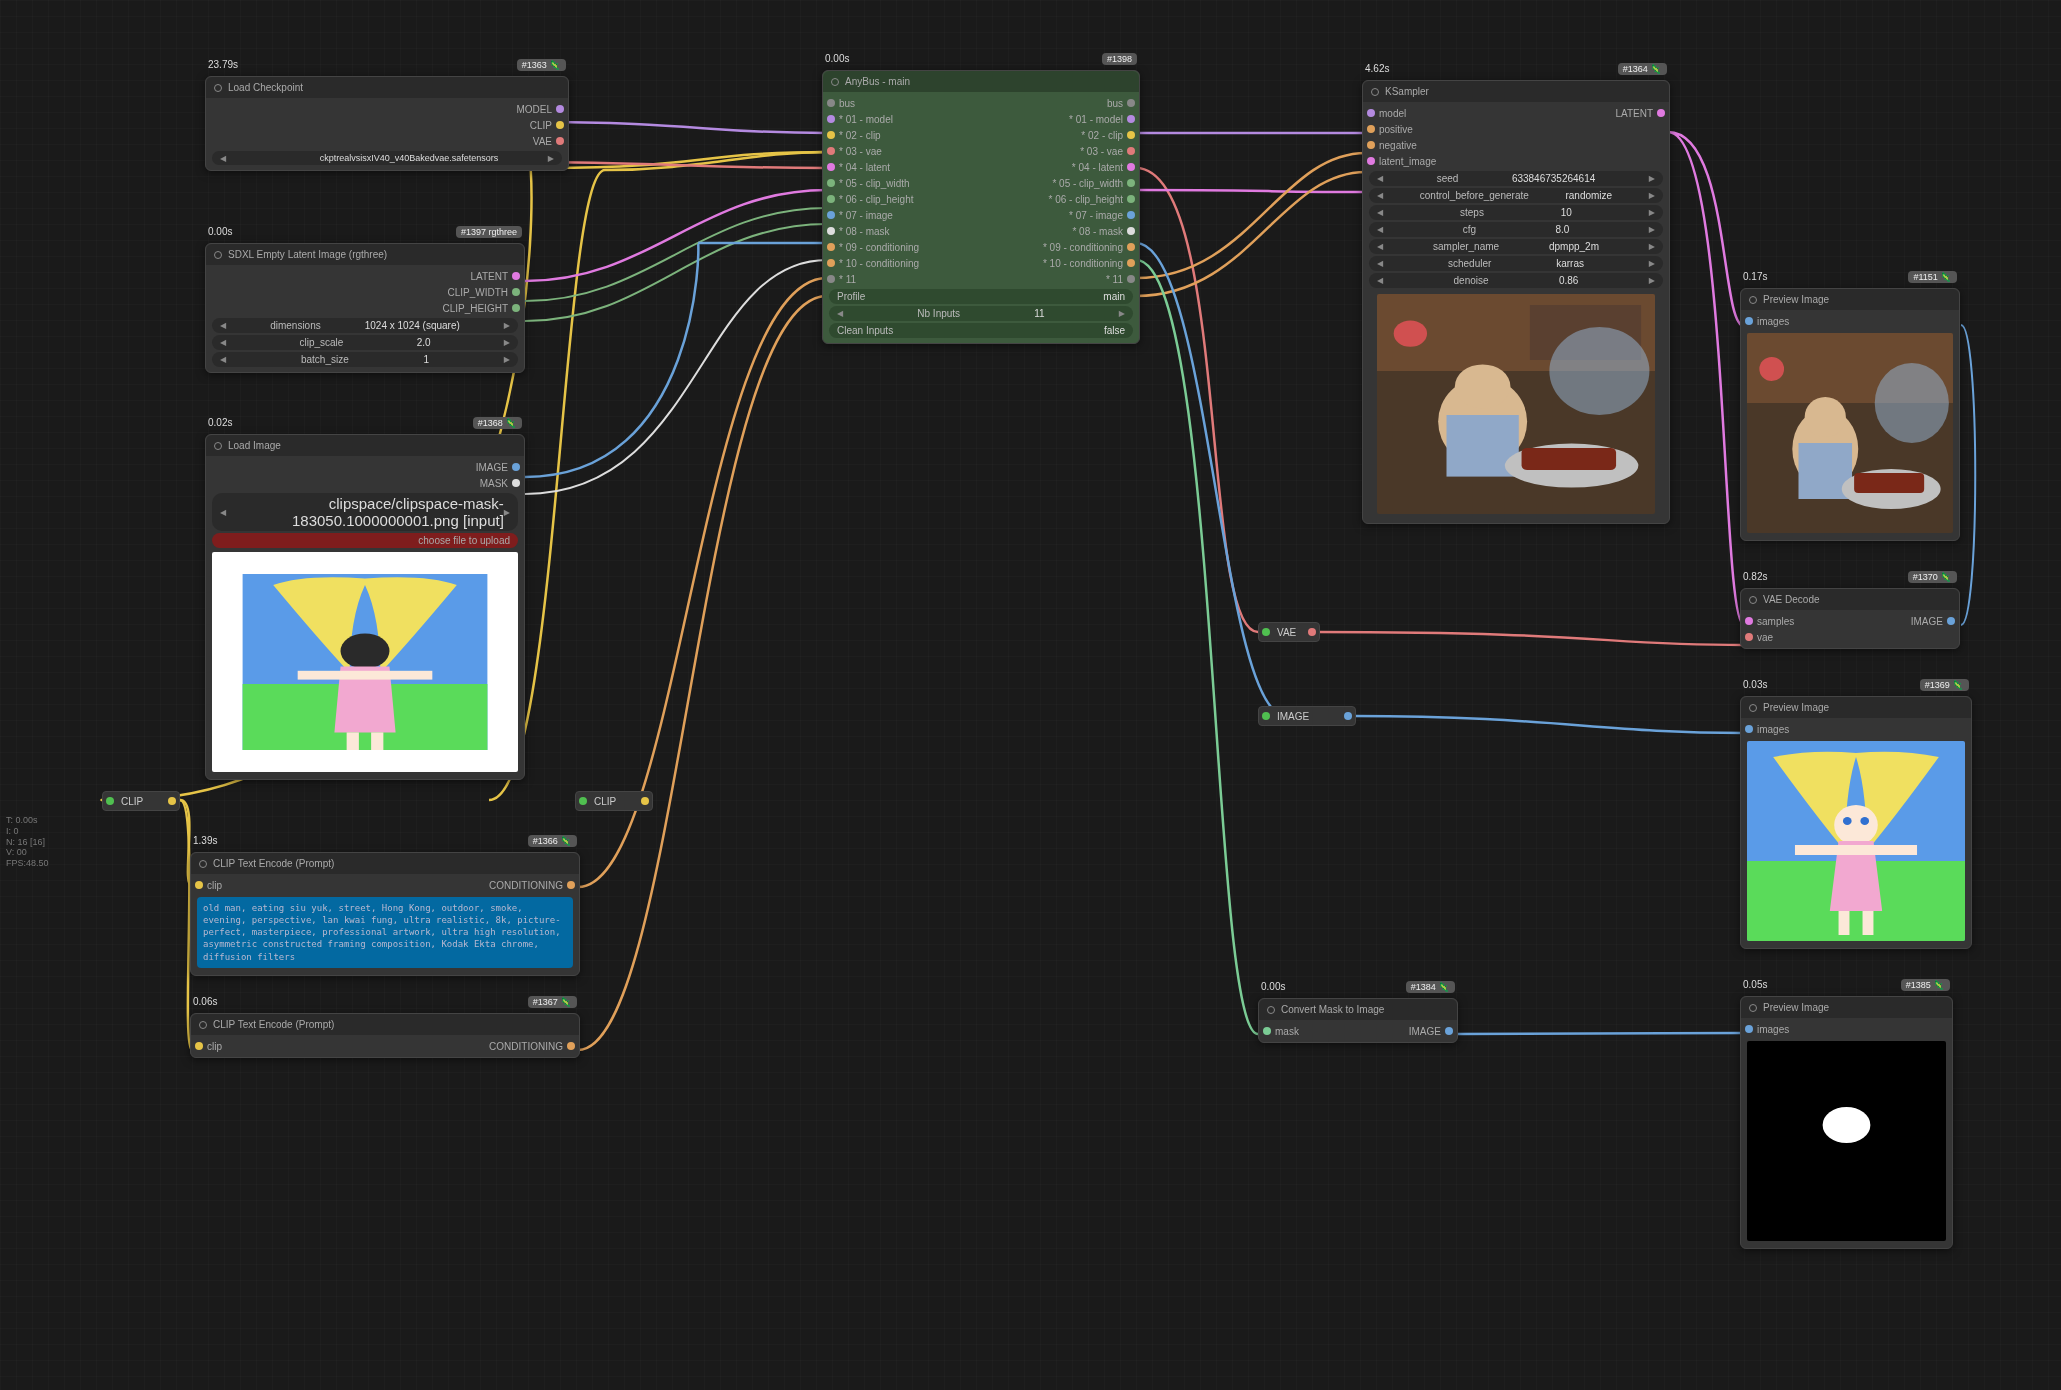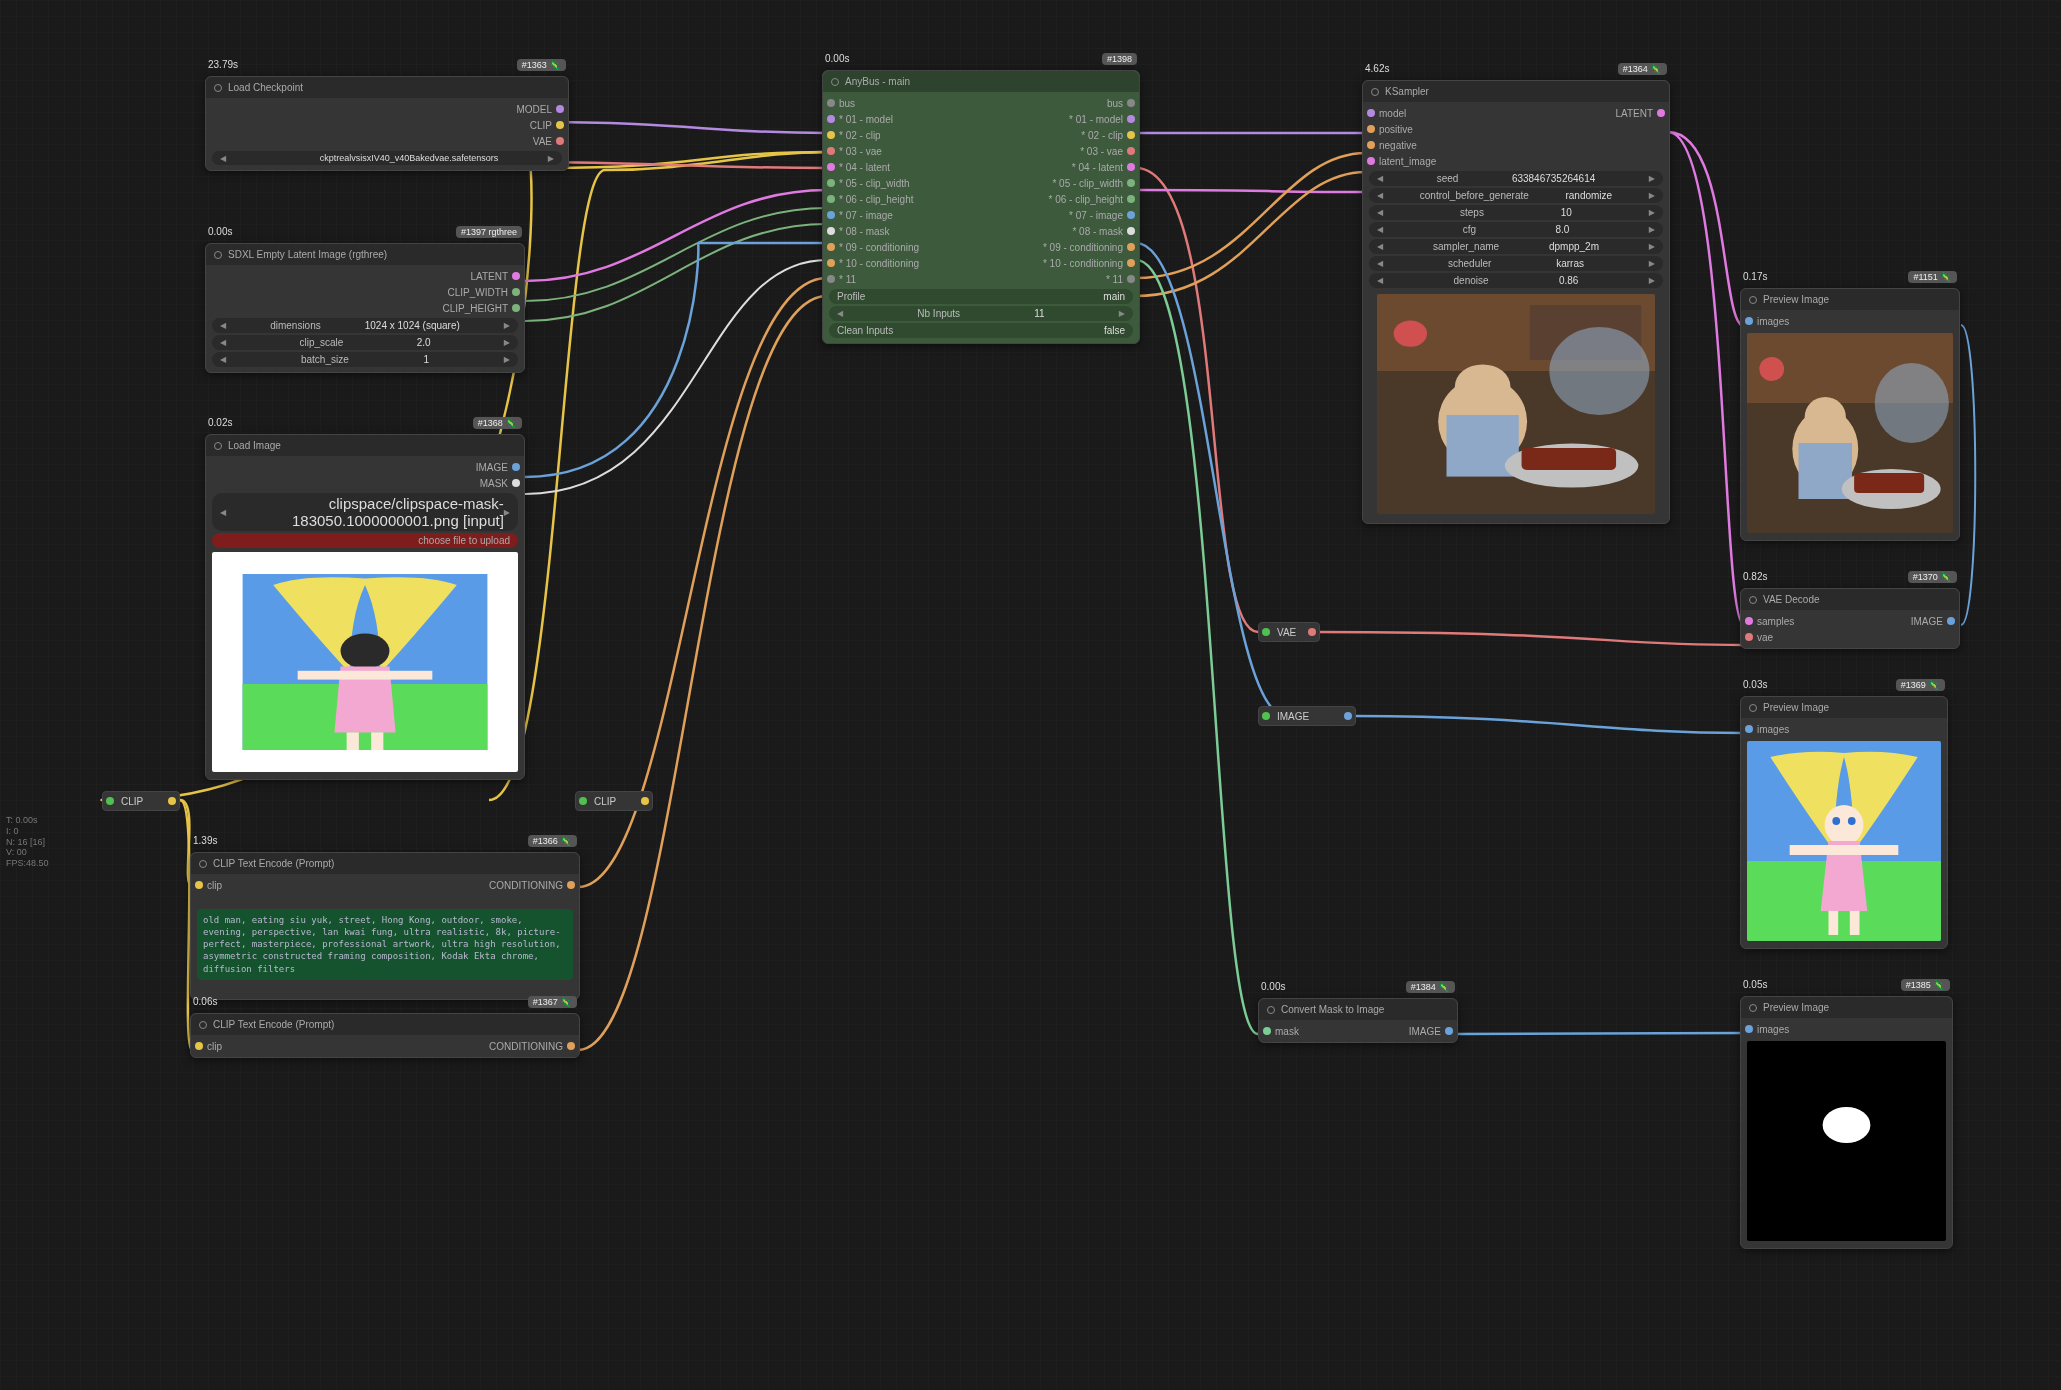--- a/index.html
+++ b/index.html
@@ -88,22 +88,22 @@
   padding: 2px 8px;
   font-size: 10px;
   justify-content: space-between;
   cursor: pointer;
 }
 .widget .tri { color: #888; font-size: 8px; }
 .widget .label { color: #bbb; }
 .widget .value { color: #ddd; text-align: right; }
 .widget.btn { justify-content: flex-end; background: #7f1d1d; }
 .textbox {
-  margin: 16px 6px;
-  background: #14532d;
+  margin: 4px 6px;
+  background: #0369a1;
   border-radius: 4px;
   padding: 5px 6px;
   font-family: monospace;
   font-size: 9px;
   color: #b8b8d0;
   line-height: 1.35;
 }
 .img-preview {
   margin: 4px 6px;
   border-radius: 2px;
@@ -678,21 +678,21 @@
       </div>
     <div class="row port-row">
         <span class="port in">
           <span class="port-dot" style="background:#e07a7a"></span>
           <span>vae</span>
         </span>
       </div>
   </div>
 </div>
 
-<div class="node" style="left:1740px; top:696px; width:208px;">
+<div class="node" style="left:1740px; top:696px; width:232px;">
   <div class="node-badge">
     <span class="badge-time">0.03s</span>
     <span class="badge-id gecko">#1369</span>
   </div>
   <div class="node-header">
     <span class="dot"></span>
     <span>Preview Image</span>
   </div>
   <div class="node-body">
     <div class="row port-row">

